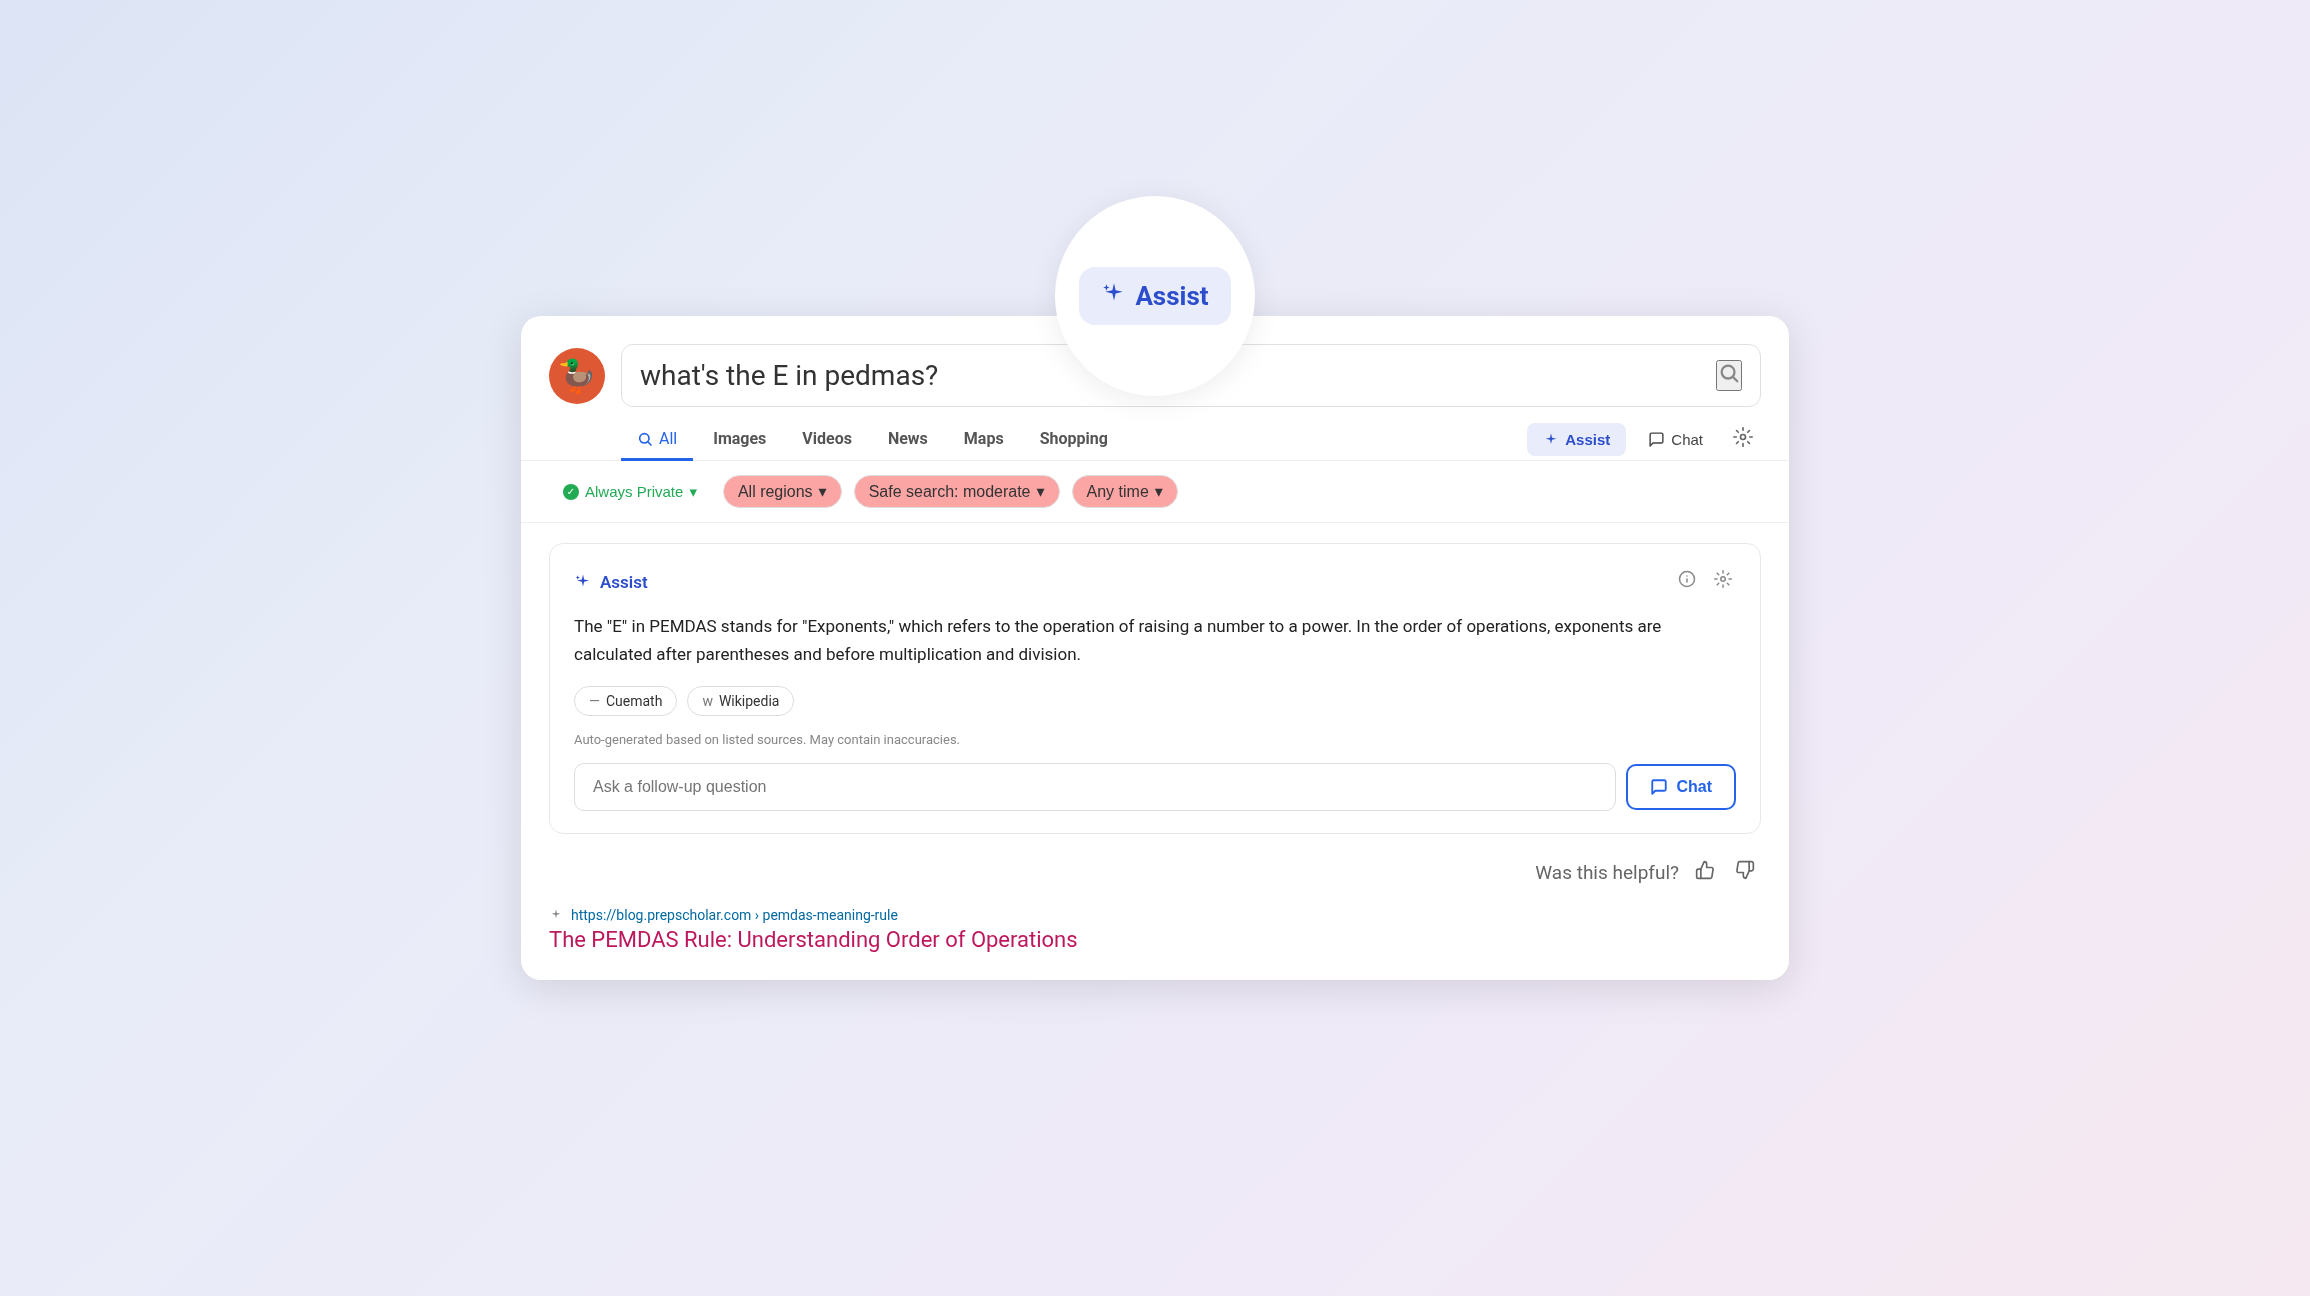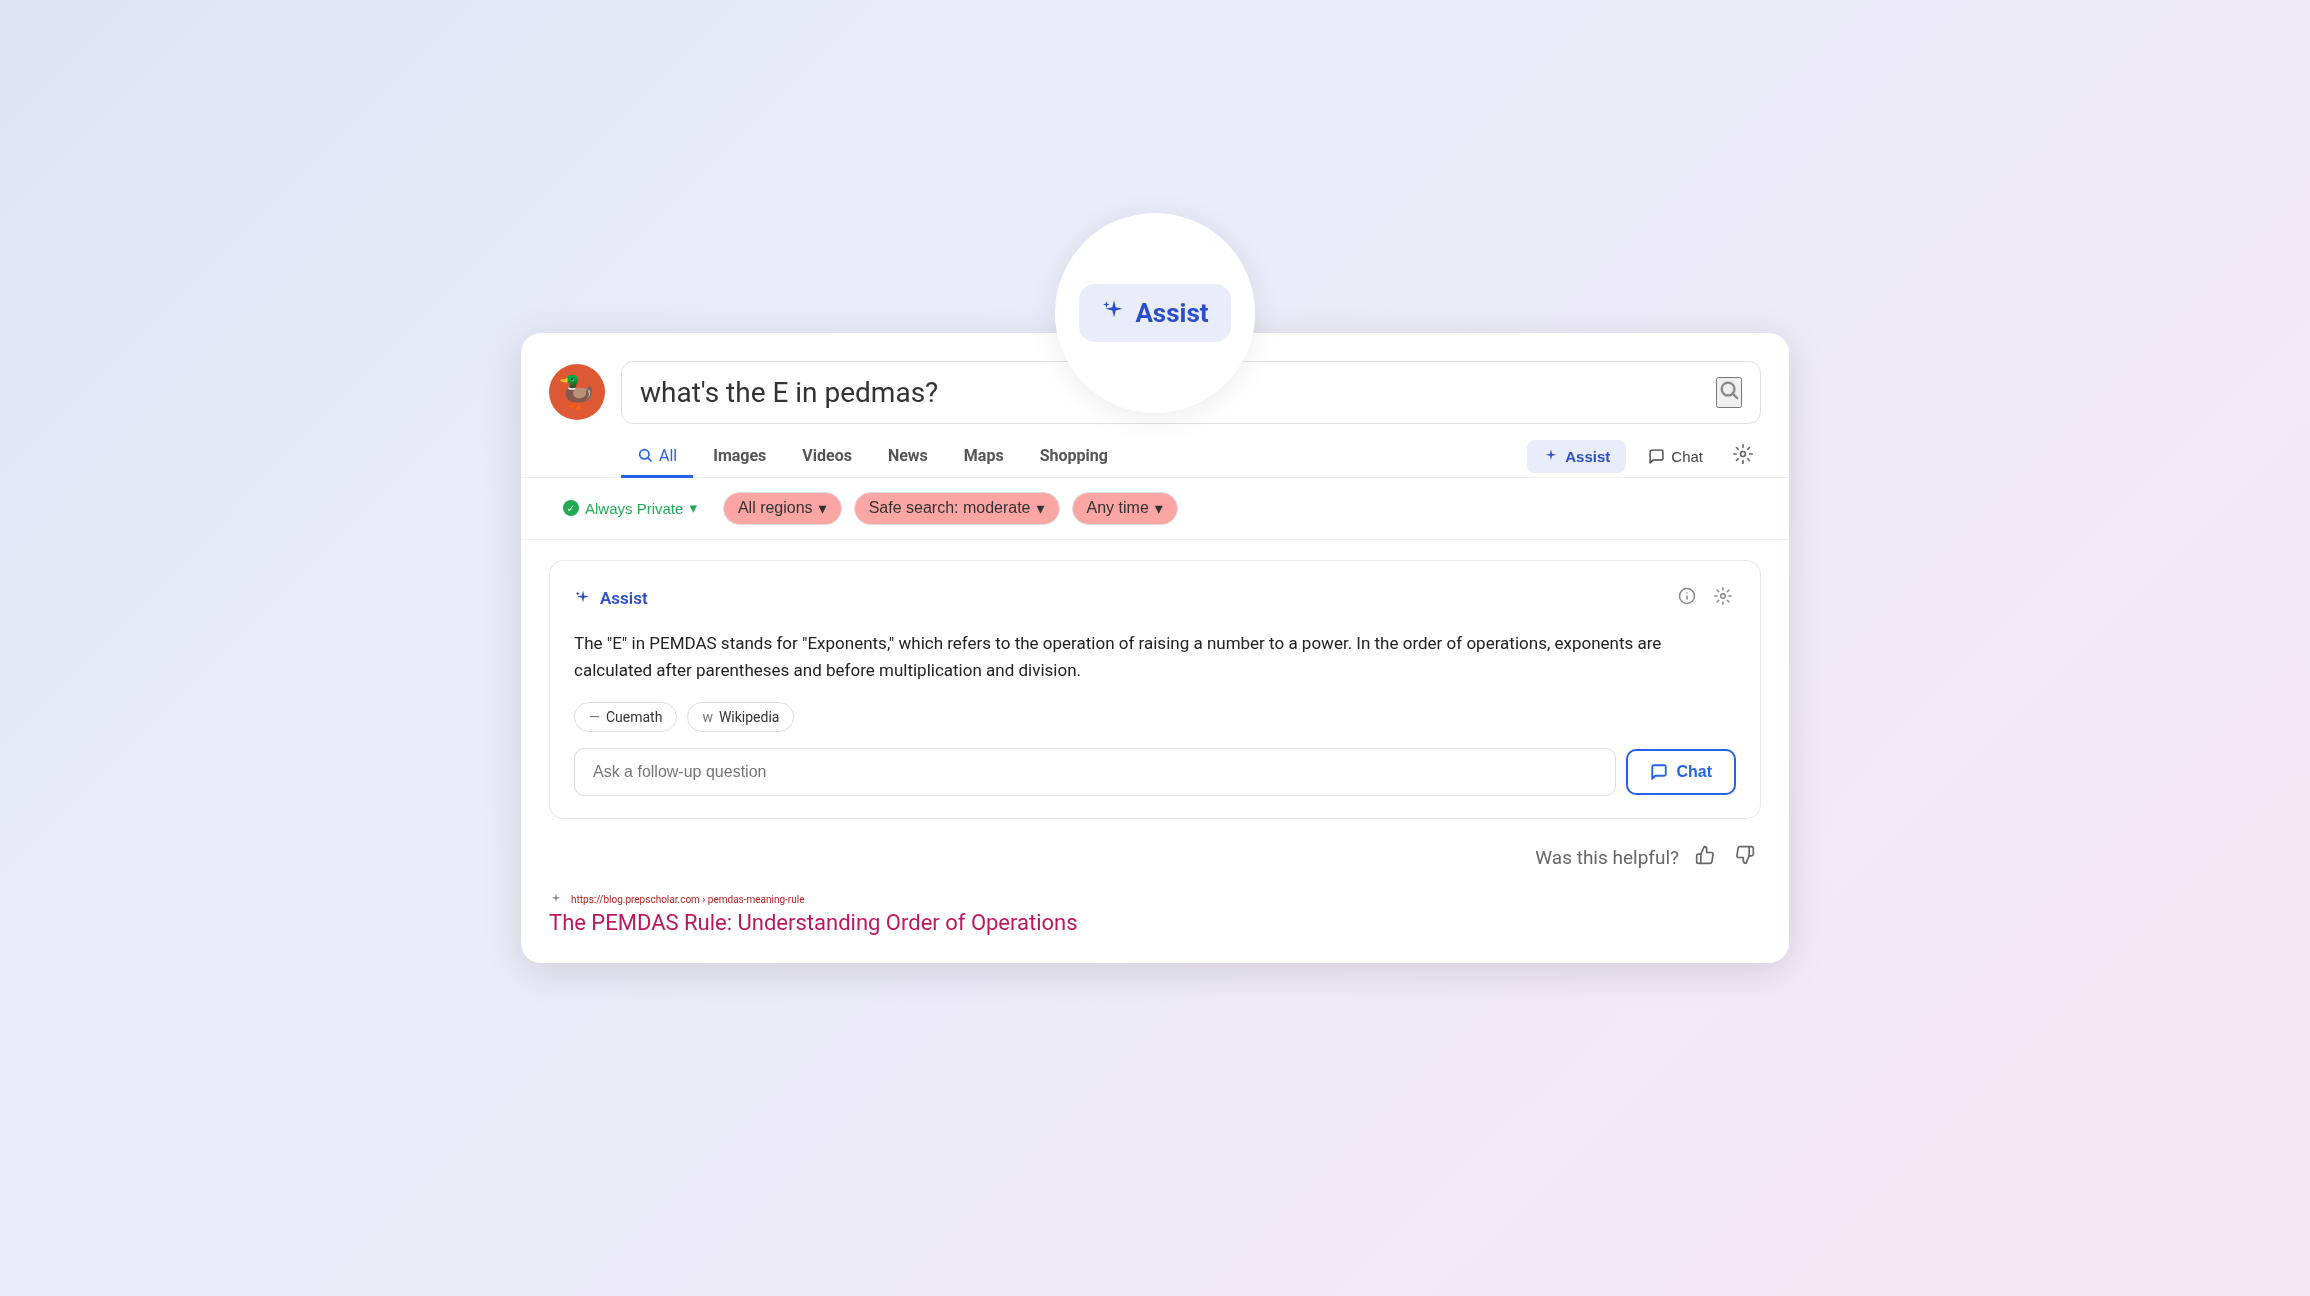--- a/index.html
+++ b/index.html
@@ -349,22 +349,22 @@
       cursor: pointer;
       font-size: 18px;
       padding: 4px;
     }
 
     
     .search-result-url {
       display: flex;
       align-items: center;
       gap: 8px;
-      font-size: 10px;
-      color: #b91c1c;
+      font-size: 14px;
+      color: #0369a1;
       margin-bottom: 4px;
     }
 
     .search-result-title {
       font-size: 22px;
       color: #be185d;
       font-weight: 400;
       cursor: pointer;
     }
 
@@ -516,20 +516,21 @@
           <div class="source-chip">
             <span class="source-chip-icon">—</span>
             <span>Cuemath</span>
           </div>
           <div class="source-chip">
             <span class="source-chip-icon">w</span>
             <span>Wikipedia</span>
           </div>
         </div>
 
+        <p class="auto-generated-note">Auto-generated based on listed sources. May contain inaccuracies.</p>
 
         <div class="follow-up-row">
           <input type="text" class="follow-up-input" placeholder="Ask a follow-up question" style="">
           <button class="chat-btn">
             <svg width="18" height="18" viewBox="0 0 24 24" fill="none" stroke="#2563eb" stroke-width="2.5" stroke-linecap="round" stroke-linejoin="round">
               <path d="M21 15a2 2 0 0 1-2 2H7l-4 4V5a2 2 0 0 1 2-2h14a2 2 0 0 1 2 2z"></path>
             </svg>
             <span>Chat</span>
           </button>
         </div>

